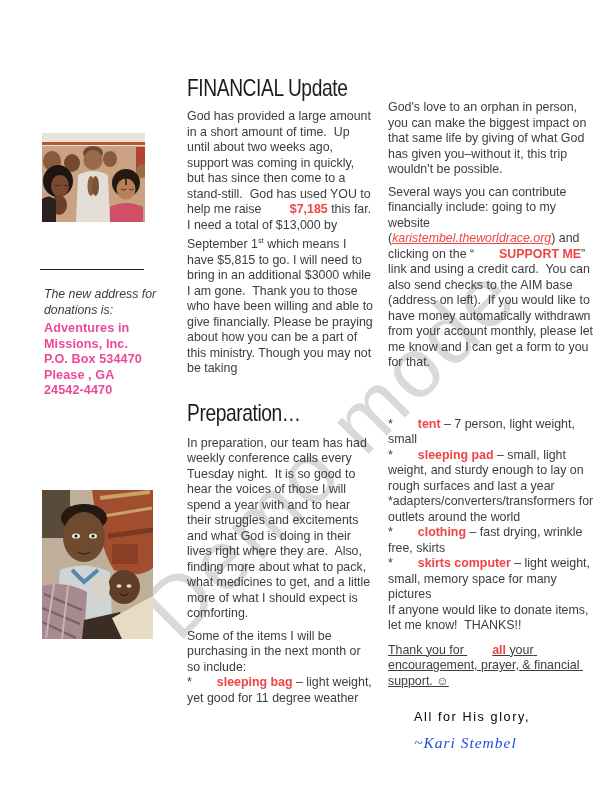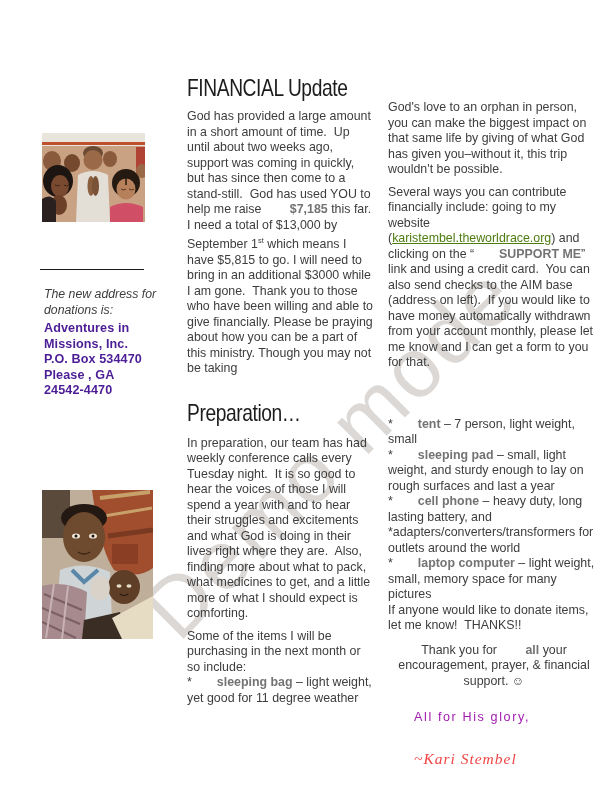--- a/index.html
+++ b/index.html
@@ -13,36 +13,36 @@
     transform:translate(-50%,-50%) rotate(-45deg);
     font-size:84px;color:#aaa49e;opacity:.42;letter-spacing:3px;
     white-space:nowrap;z-index:0;pointer-events:none;
   }
   .content{position:relative;z-index:1;}
   
   .photo-top{position:absolute;left:42px;top:133px;width:103px;height:89px;}
   .photo-bottom{position:absolute;left:42px;top:490px;width:111px;height:149px;}
   .divider{position:absolute;left:40px;top:269px;width:104px;height:0;border-top:1.6px solid #1a1a1a;}
   .address-intro{position:absolute;left:44px;top:287px;width:118px;font-size:12.3px;line-height:15.5px;font-style:italic;}
-  .address{position:absolute;left:44px;top:321px;width:130px;font-size:12.6px;line-height:15.6px;font-weight:bold;color:#4c1d95;letter-spacing:.1px;}
+  .address{position:absolute;left:44px;top:321px;width:130px;font-size:12.6px;line-height:15.6px;font-weight:bold;color:#ec4899;letter-spacing:.1px;}
   
   .col-mid{position:absolute;left:187px;top:74px;width:186px;}
   .col-right{position:absolute;left:388px;top:100px;width:212px;}
   .h1{font-size:24px;color:#1c1c1c;white-space:nowrap;transform:scaleX(.8);transform-origin:left center;letter-spacing:-.5px;margin:0 0 7px 0;font-weight:normal;}
   .h2{margin:22px 0 9px 0;}
   .body-text{font-size:12.4px;line-height:15.5px;white-space:pre-wrap;margin:0;}
   .mt-para{margin-top:7px;}
   .items{margin-top:46px;}
   .item-line{font-size:12.4px;line-height:15.5px;white-space:pre-wrap;}
-  .seg-b{font-weight:bold;color:#737373;padding-left:25px;}
-  .seg-link{text-decoration:underline;color:#4d7c0f;cursor:pointer;}
+  .seg-b{font-weight:bold;color:#ef4444;padding-left:25px;}
+  .seg-link{text-decoration:underline;color:#ef4444;cursor:pointer;font-style:italic;}
   sup{font-size:.6em;}
-  .thanks{margin-top:9px;text-align:center;font-size:12.4px;line-height:15.5px;white-space:pre-wrap;}
-  .closing{margin-top:21px;padding-left:26px;font-size:12.6px;letter-spacing:1.6px;color:#a21caf;}
-  .signature{margin-top:26px;padding-left:26px;font-family:"Liberation Serif",serif;font-style:italic;font-size:15.5px;color:#ef4444;letter-spacing:1px;}
+  .thanks{margin-top:9px;text-align:left;font-size:12.4px;line-height:15.5px;white-space:pre-wrap;text-decoration:underline;}
+  .closing{margin-top:21px;padding-left:26px;font-size:12.6px;letter-spacing:1.6px;color:#000000;}
+  .signature{margin-top:10px;padding-left:26px;font-family:"Liberation Serif",serif;font-style:italic;font-size:15.5px;color:#1d4ed8;letter-spacing:1px;}
 </style>
 </head>
 <body>
 
 <div class="page">
 
   <div class="watermark">Demo mode</div>
 
   <div class="content">
 
@@ -134,23 +134,23 @@
       <p class="body-text mt-para">Some of the items I will be purchasing in the next month or so include:</p>
       <div class="item-line"><span>*</span><span class="seg-b">sleeping bag</span><span> – light weight, yet good for 11 degree weather</span></div>
     </div>
 
     <div class="col-right">
       <p class="body-text">God's love to an orphan in person, you can make the biggest impact on that same life by giving of what God has given you–without it, this trip wouldn't be possible.</p>
       <p class="body-text mt-para"><span>Several ways you can contribute financially include: going to my website (</span><span class="seg-link">karistembel.theworldrace.org</span><span>) and clicking on the “</span><span class="seg-b">SUPPORT ME</span><span>” link and using a credit card.  You can also send checks to the AIM base (address on left).  If you would like to have money automatically withdrawn from your account monthly, please let me know and I can get a form to you for that.</span></p>
       <div class="items">
         <div class="item-line"><span>*</span><span class="seg-b">tent</span><span> – 7 person, light weight, small</span></div>
         <div class="item-line"><span>*</span><span class="seg-b">sleeping pad</span><span> – small, light weight, and sturdy enough to lay on rough surfaces and last a year</span></div>
-        <div class="item-line"><span>*</span><span class="seg-b">cell phone</span><span> – heavy duty, long lasting battery, and</span></div>
         <div class="item-line"><span>*adapters/converters/transformers for outlets around the world</span></div>
-        <div class="item-line"><span>*</span><span class="seg-b">laptop computer</span><span> – light weight, small, memory space for many pictures</span></div>
+        <div class="item-line"><span>*</span><span class="seg-b">clothing</span><span> – fast drying, wrinkle free, skirts</span></div>
+        <div class="item-line"><span>*</span><span class="seg-b">skirts computer</span><span> – light weight, small, memory space for many pictures</span></div>
         <div class="item-line"><span>If anyone would like to donate items, let me know!  THANKS!!</span></div>
       </div>
       <div class="thanks"><span>Thank you for </span><span class="seg-b">all</span><span> your encouragement, prayer, &amp; financial support. ☺</span></div>
       <div class="closing">All for His glory,</div>
       <div class="signature">~Kari Stembel</div>
     </div>
 
   </div>
 </div>
 

